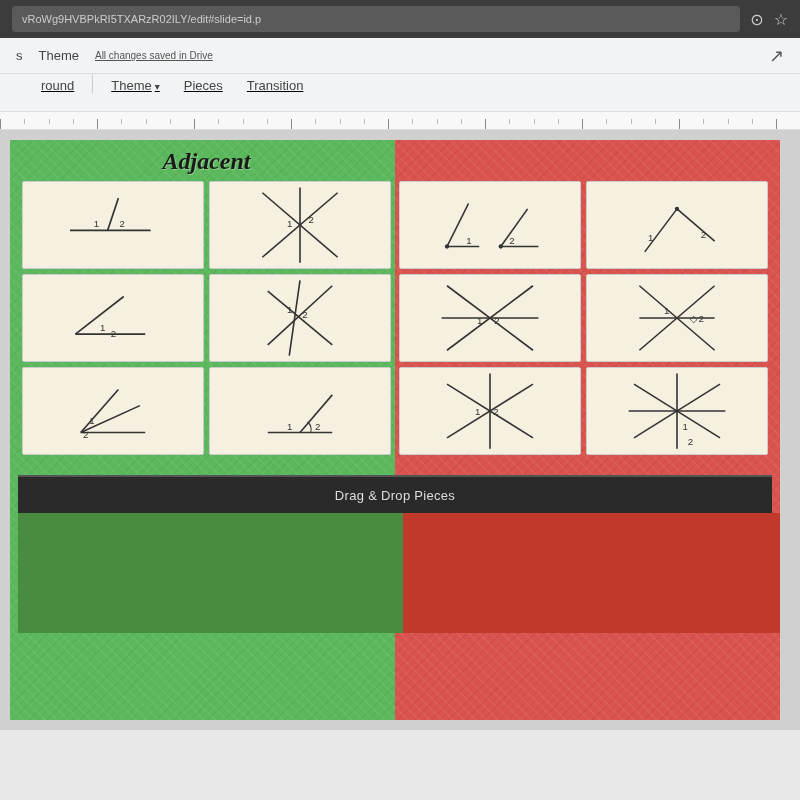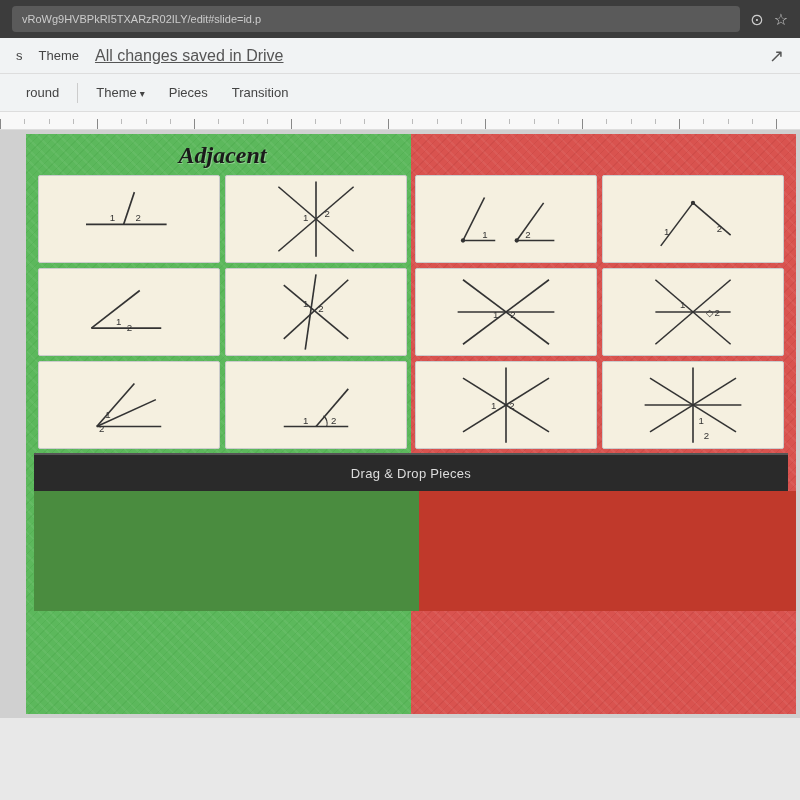--- a/index.html
+++ b/index.html
@@ -44,40 +44,40 @@
       padding: 0 16px;
       gap: 16px;
       border-bottom: 1px solid #ddd;
     }
     .menu-item {
       font-size: 13px;
       color: #444;
       cursor: pointer;
     }
     .save-status {
-      font-size: 16px;
+      font-size: 10px;
       color: #555;
       text-decoration: underline;
     }
     .squiggle {
       margin-left: auto;
       font-size: 18px;
       color: #555;
       transform: rotate(0deg);
     }
 
     
     .toolbar {
       background: #f1f3f4;
       height: 38px;
       display: flex;
-      align-items: center;
-      padding: 0 16px;
+      padding: 0 31px;
       gap: 4px;
       border-bottom: 1px solid #ddd;
+      text-decoration: underline;
     }
     .toolbar-btn {
       font-size: 13px;
       color: #444;
       padding: 4px 10px;
       cursor: pointer;
       border-radius: 3px;
     }
     .toolbar-btn.with-arrow::after {
       content: '▾';
@@ -116,23 +116,23 @@
     .ruler-tick.major {
       height: 10px;
       border-left-color: #888;
     }
 
     
     .slide-area {
       background: #d0d0d0;
       flex: 1;
       display: flex;
-      justify-content: flex-end;
+      justify-content: flex-start;
       align-items: flex-start;
-      padding: 4px;
+      padding: 10px;
     }
 
     .slide-container {
       width: 770px;
       position: relative;
     }
 
     
     .slide {
       width: 770px;
@@ -252,21 +252,21 @@
     }
 
     
     .drag-drop-bar {
       background: #2a2a2a;
       height: 38px;
       display: flex;
       align-items: center;
       justify-content: center;
       border-top: 2px solid #555;
-      margin-top: 4px;
+      margin-top: 20px;
     }
     .drag-drop-label {
       color: #ddd;
       font-size: 13px;
       letter-spacing: 0.3px;
     }
 
     .drag-drop-content {
       display: flex;
       width: 770px;

